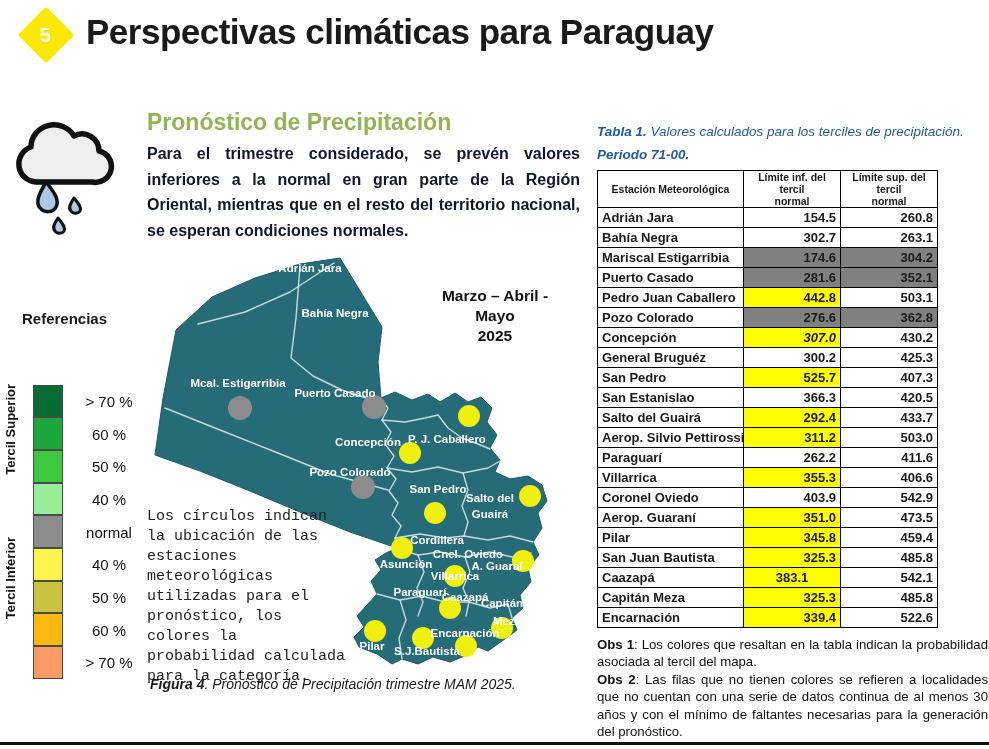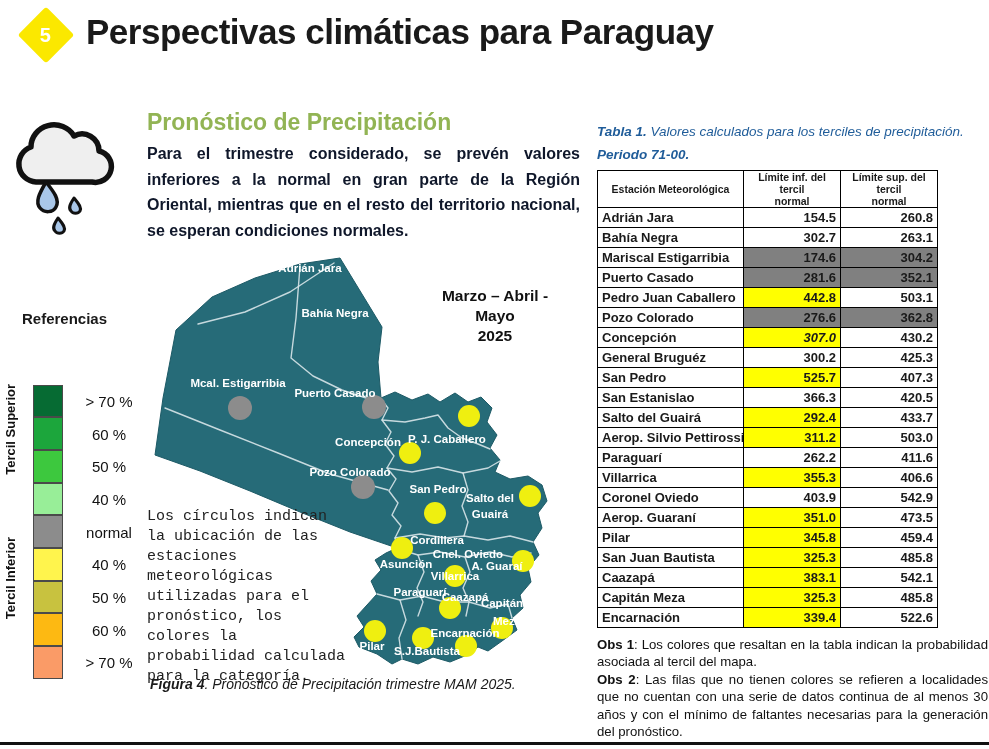--- a/index.html
+++ b/index.html
@@ -327,21 +327,21 @@
           <td class="val" style="background: rgb(255, 255, 0);">345.8</td>
           <td class="val">459.4</td>
         </tr>
         <tr>
           <td class="st">San Juan Bautista</td>
           <td class="val" style="background: rgb(255, 255, 0);">325.3</td>
           <td class="val">485.8</td>
         </tr>
         <tr>
           <td class="st">Caazapá</td>
-          <td class="val" style="background: rgb(255, 255, 0);">383.1</td>
+          <td class="val" style="background: rgb(255, 255, 0); text-align: center;">383.1</td>
           <td class="val">542.1</td>
         </tr>
         <tr>
           <td class="st">Capitán Meza</td>
           <td class="val" style="background: rgb(255, 255, 0);">325.3</td>
           <td class="val">485.8</td>
         </tr>
         <tr>
           <td class="st">Encarnación</td>
           <td class="val" style="background: rgb(255, 255, 0);">339.4</td>

